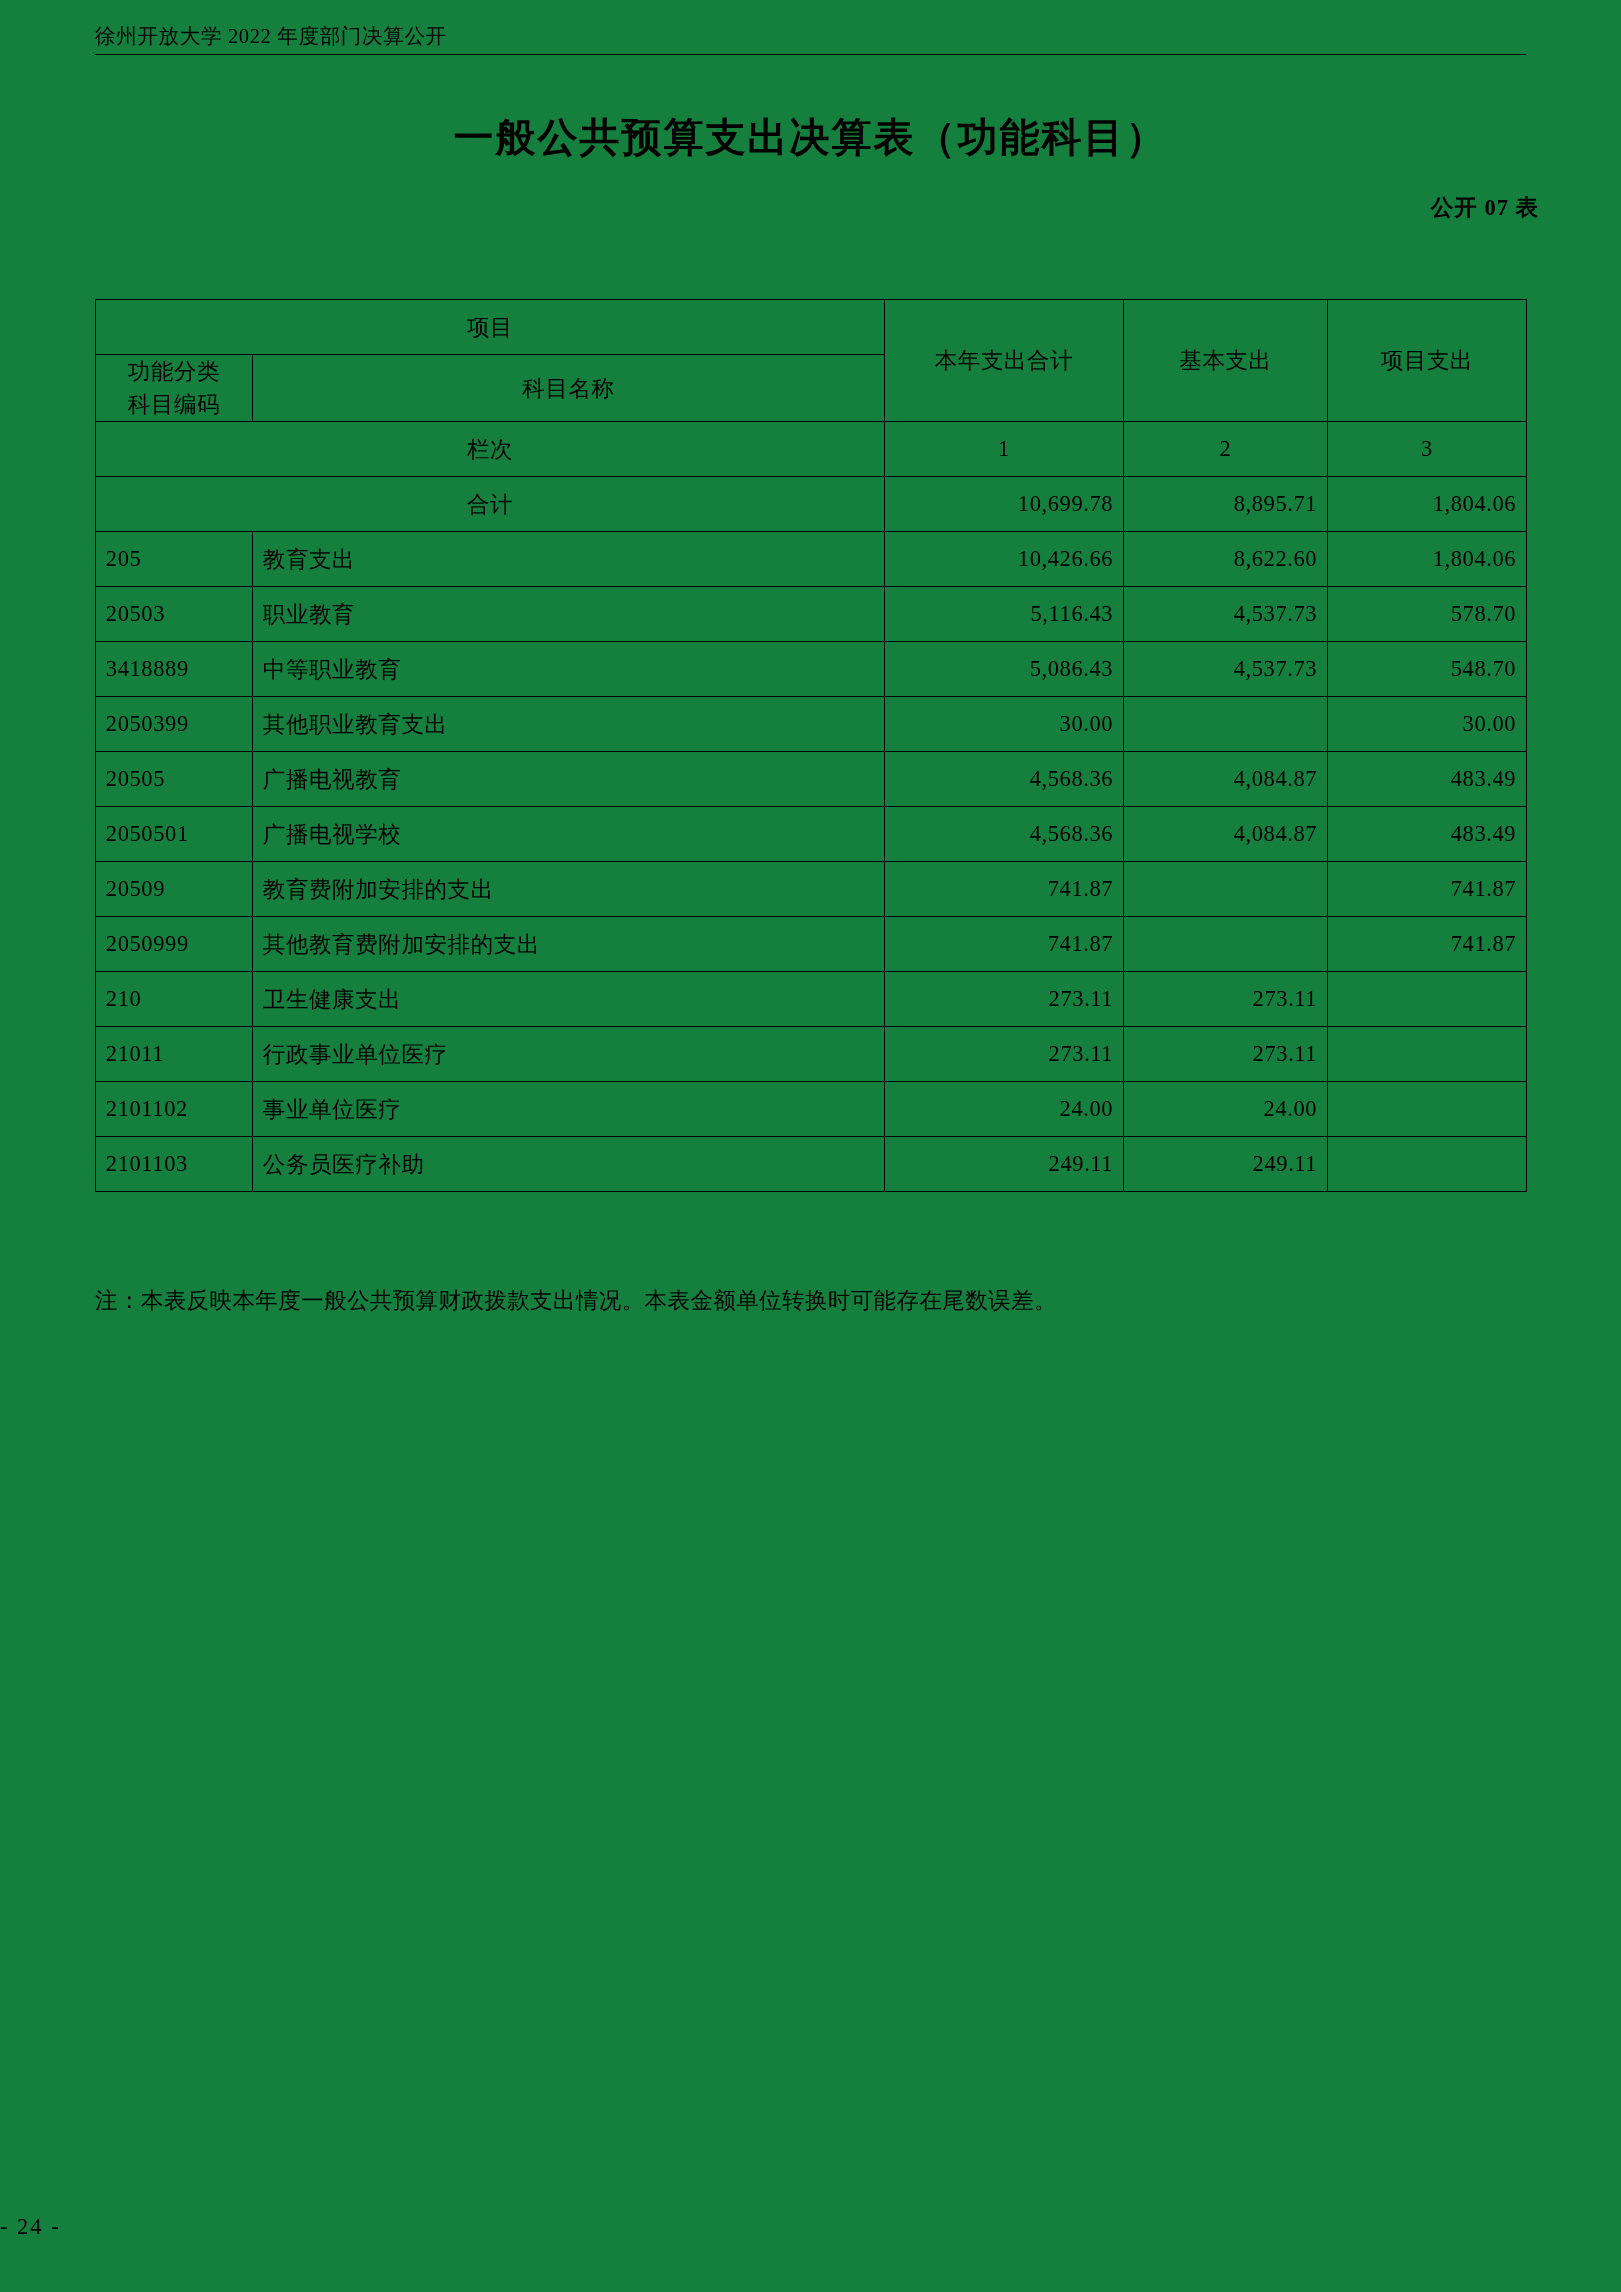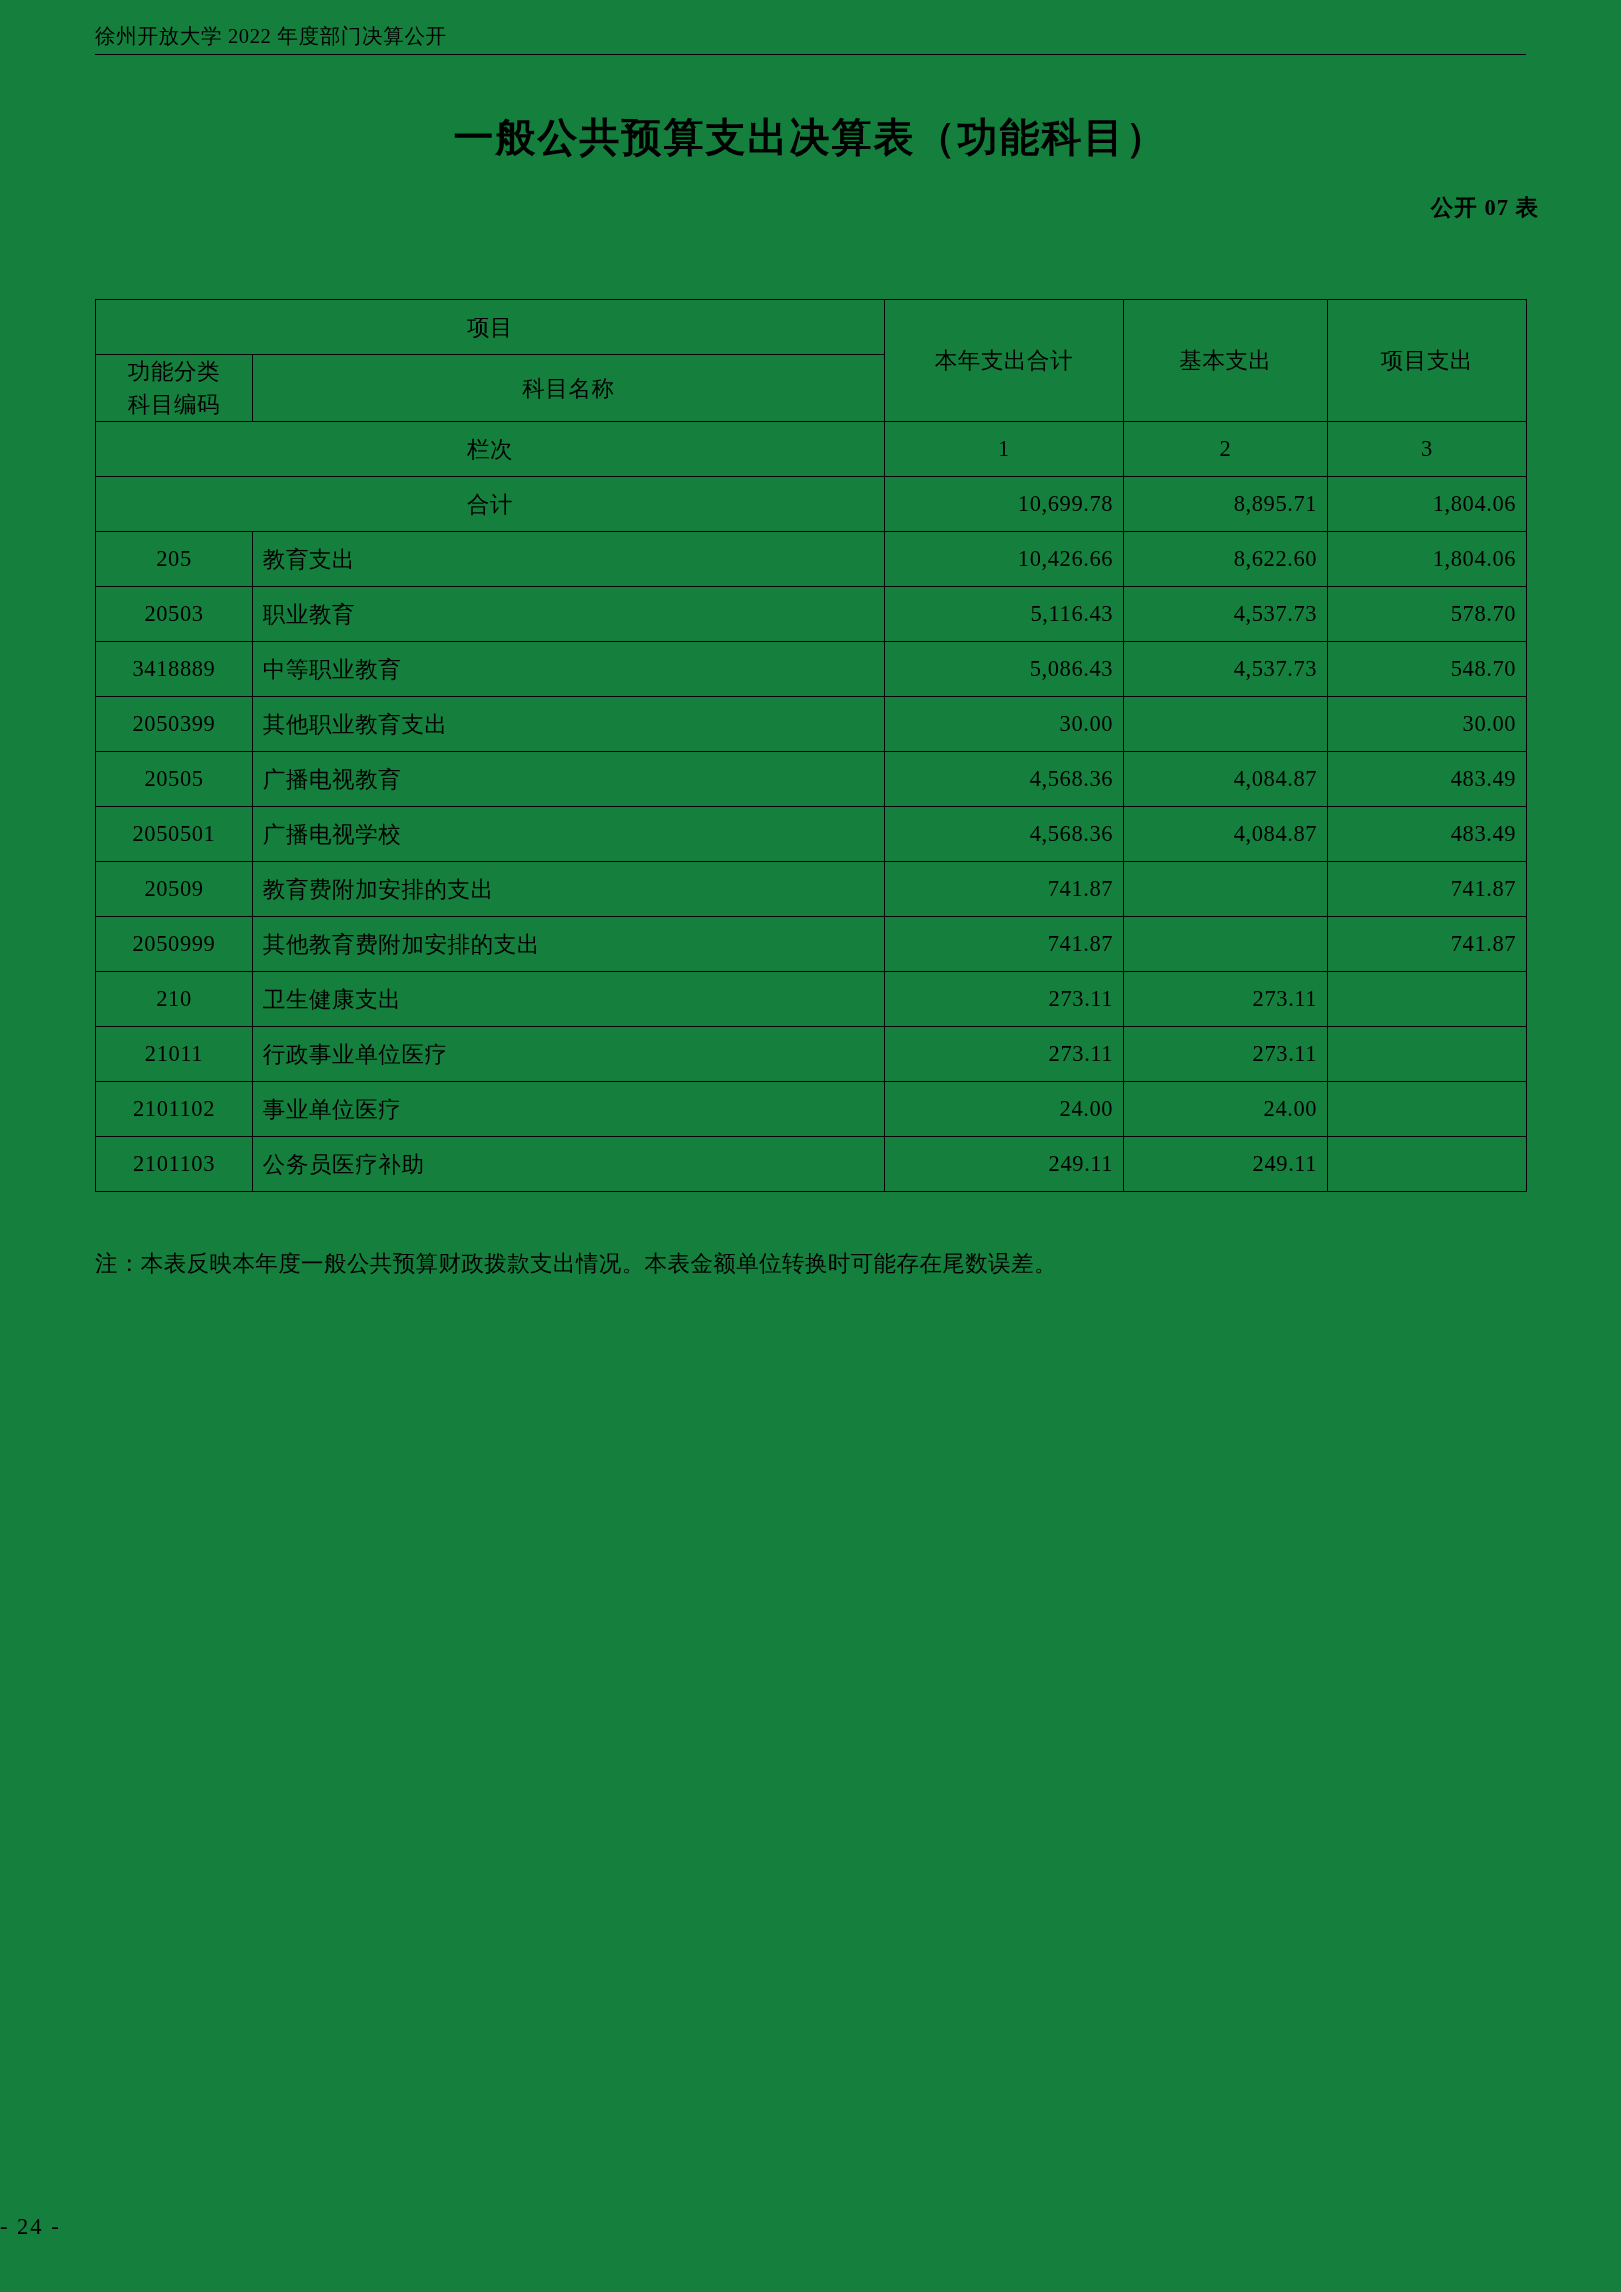--- a/index.html
+++ b/index.html
@@ -127,31 +127,31 @@
   td.hd-code {
     line-height: 33px;
     white-space: normal;
     padding: 0 3.9px;
   }
   .hd-code-l1, .hd-code-l2 { display: block; }
   td.hd-tall { height: 118px; }
 
   td.row-label { text-align: center; }
   td.num { text-align: right; font-family: "Liberation Serif", serif; }
-  td.code { text-align: center; }
+  td.code { text-align: left; }
   td.name { text-align: left; }
 
   .lvl-0 { padding-left: 9.8px; }
   .lvl-1 { padding-left: 31px; }
   .lvl-2 { padding-left: 53px; }
 
   
   .note {
     position: absolute;
-    top: 1247px;
+    top: 1284px;
     left: 95px;
     width: 1441px;
     font-size: 22.5px;
     letter-spacing: 0.4px;
     line-height: 33px;
     white-space: nowrap;
   }
 
   
   .footer {

